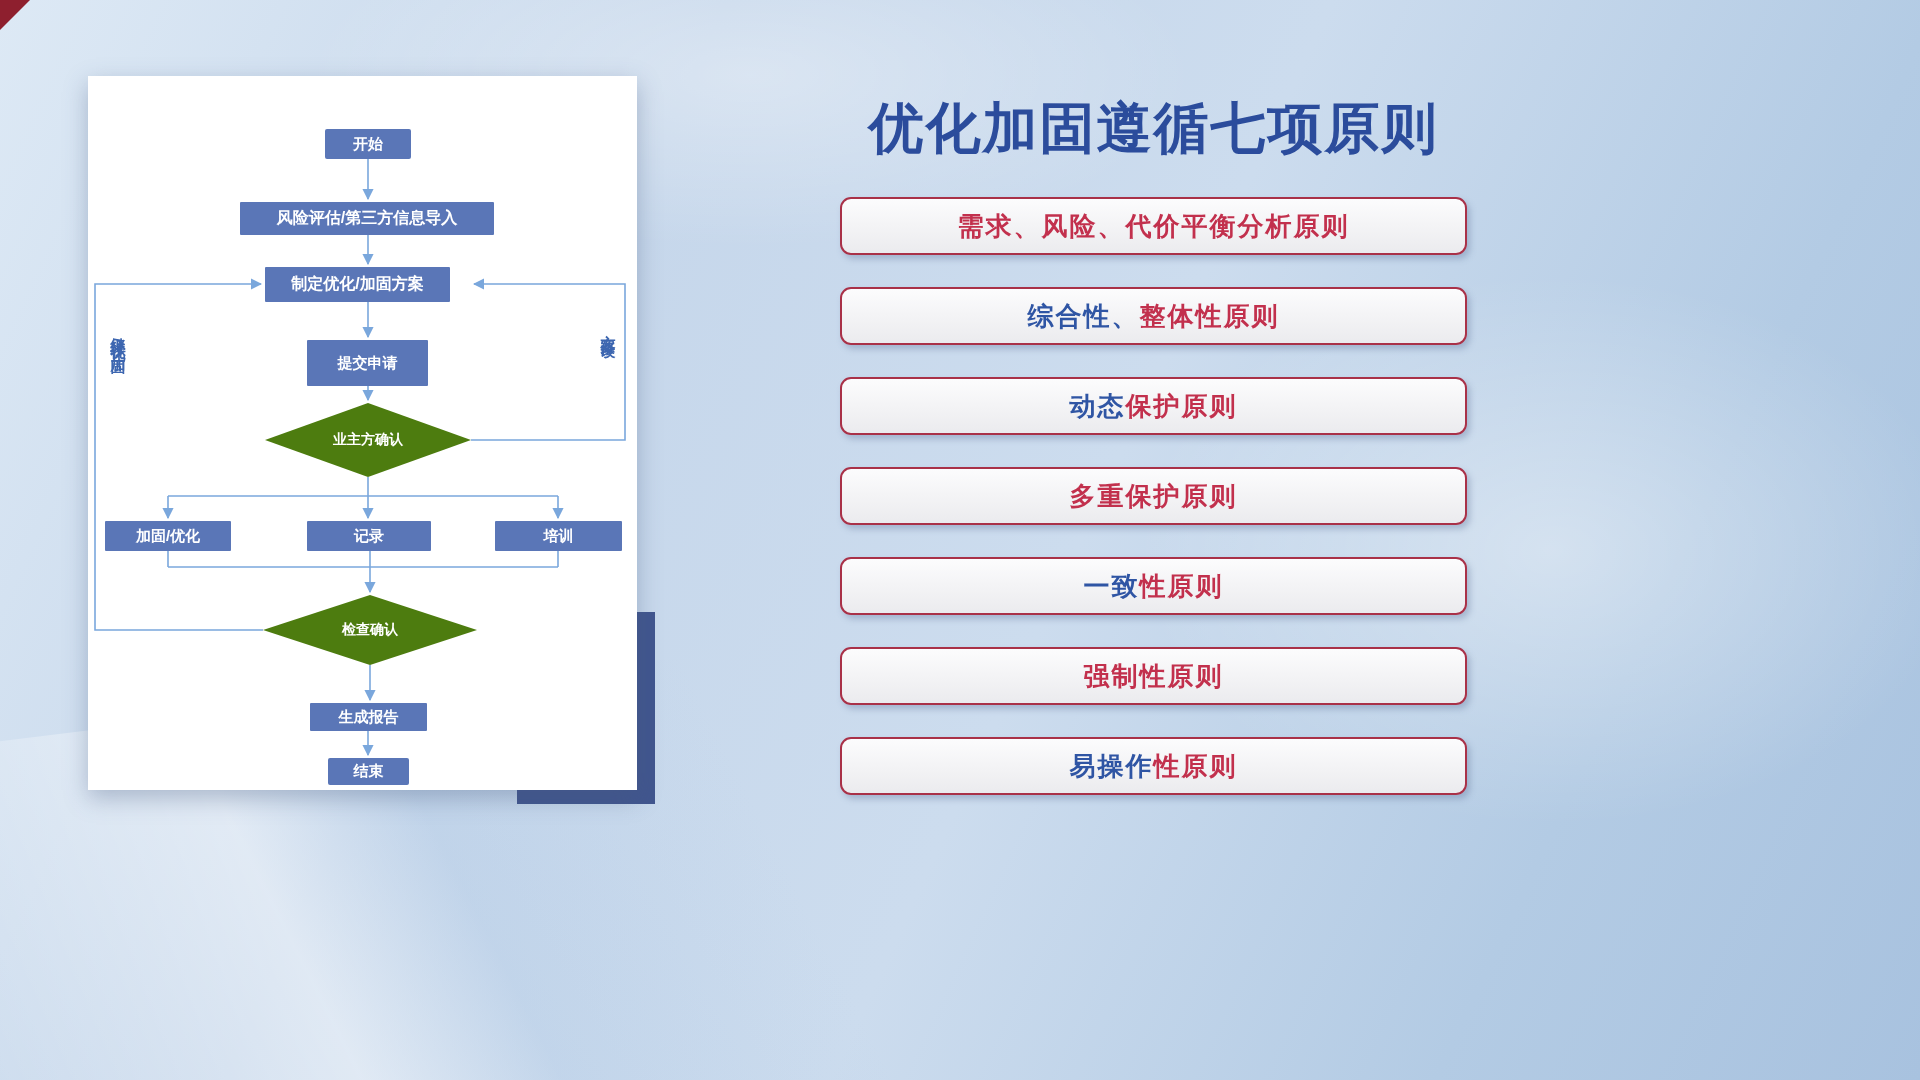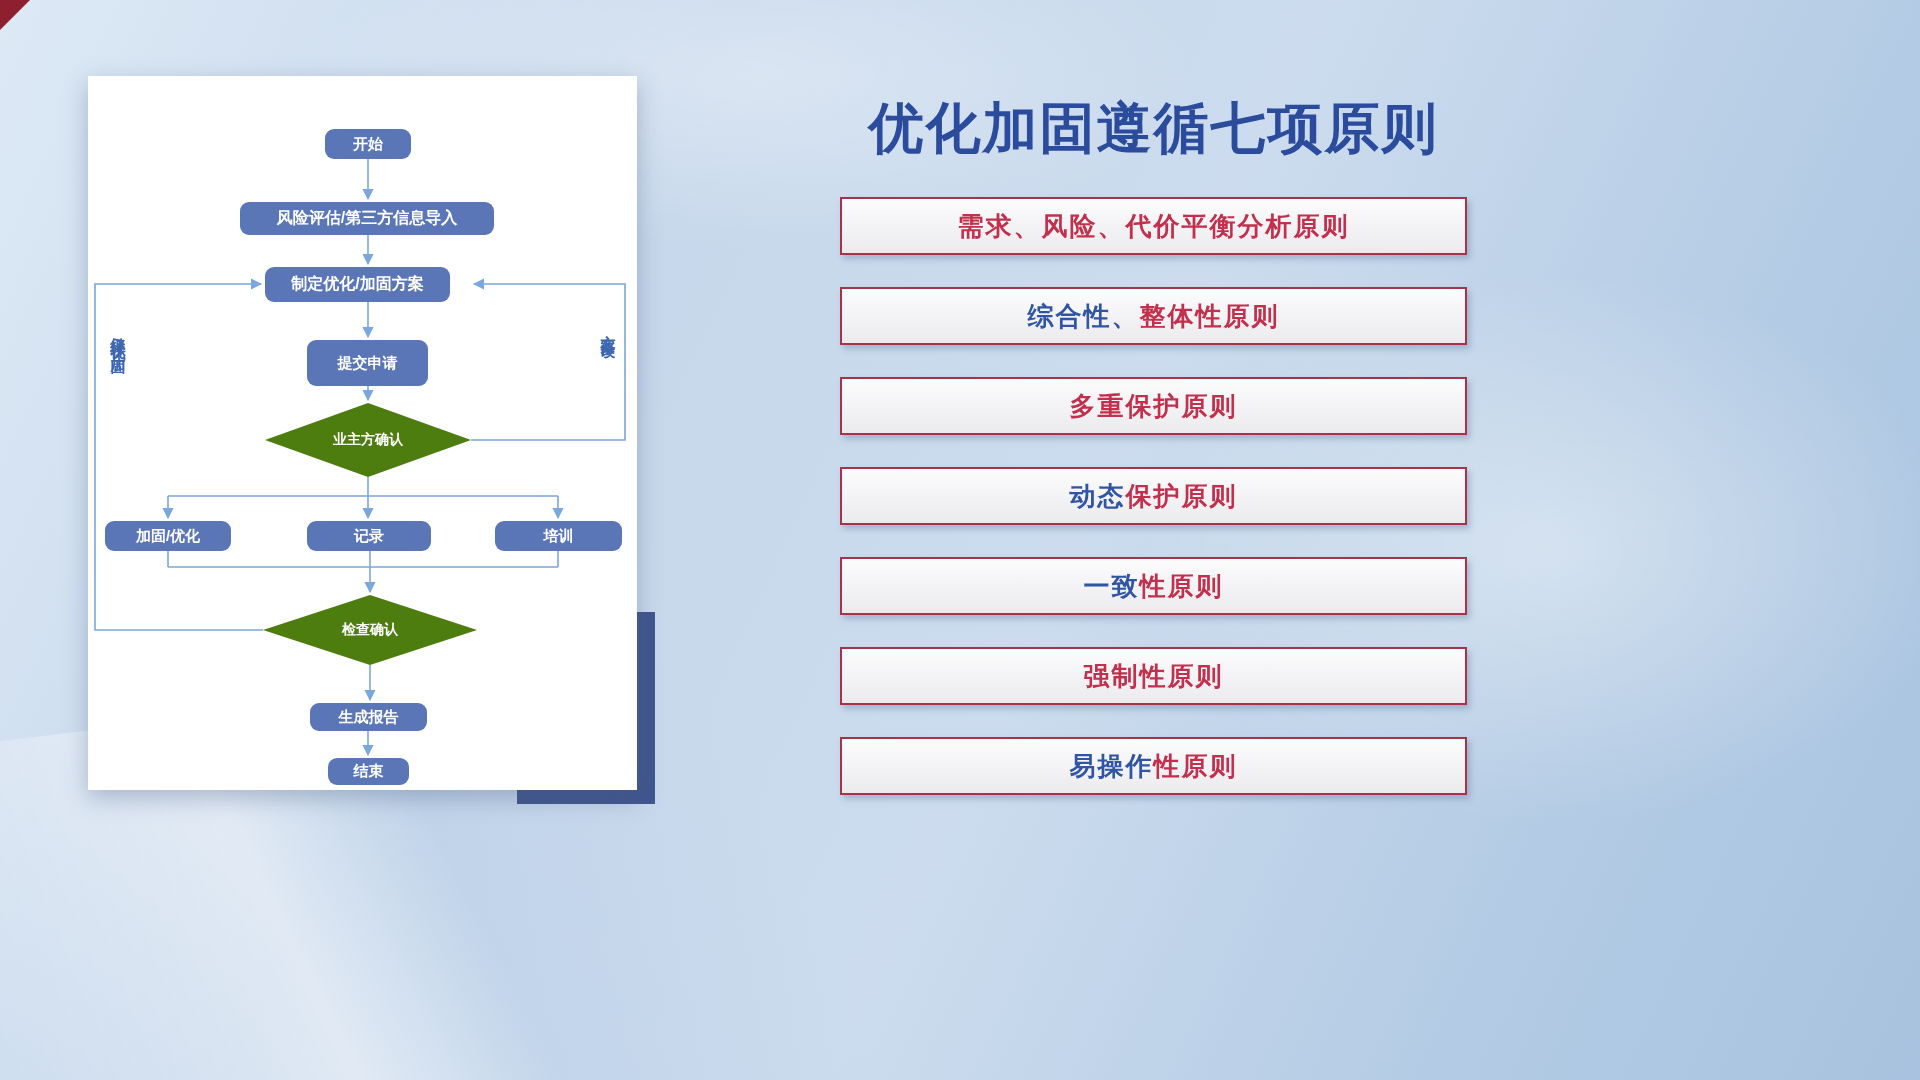--- a/index.html
+++ b/index.html
@@ -43,25 +43,25 @@
   }
   .flow-card svg { position: absolute; left: 0; top: 0; }
 
   .flow-node {
     position: absolute;
     background: #5a76b7;
     color: #ffffff;
     font-weight: bold;
     display: flex; align-items: center; justify-content: center;
     font-size: 15px;
-    border-radius: 9px;
+    border-radius: 1px;
     z-index: 3;
     white-space: nowrap;
   }
-  .flow-node.pill { border-radius: 9px; }
+  .flow-node.pill { border-radius: 2px; }
   .flow-diamond {
     position: absolute;
     background: #4d7c0f;
     clip-path: polygon(50% 0, 100% 50%, 50% 100%, 0 50%);
     color: #ffffff; font-weight: bold; font-size: 14px;
     display: flex; align-items: center; justify-content: center;
     z-index: 3;
   }
   .edge-label {
     position: absolute;
@@ -98,21 +98,21 @@
     z-index: 2;
   }
   .principles-list {
     position: absolute; left: 840px; top: 197px; width: 627px;
     display: flex; flex-direction: column; gap: 32px;
     z-index: 2;
   }
   .principle-box {
     height: 58px;
     border: 2px solid #a93148;
-    border-radius: 0;
+    border-radius: 11px;
     background: linear-gradient(#fcfcfd, #ebebee);
     box-shadow: 3px 4px 6px rgba(90, 110, 150, 0.35);
     display: flex; align-items: center; justify-content: center;
     font-size: 26px;
     font-weight: bold;
     letter-spacing: 2px;
     white-space: nowrap;
   }
 </style>
 </head>
@@ -178,27 +178,27 @@
 <div class="panel-title">优化加固遵循七项原则</div>
 <div class="principles-list">
     <div class="principle-box">
       <span style="color: rgb(194, 48, 77);">需求、风险、代价平衡分析原则</span>
     </div>
     <div class="principle-box">
       <span style="color: rgb(47, 85, 164);">综合性、</span>
       <span style="color: rgb(194, 48, 77);">整体性原则</span>
     </div>
     <div class="principle-box">
-      <span style="color: rgb(194, 48, 77);">多重保护原则</span>
-    </div>
-    <div class="principle-box">
       <span style="color: rgb(47, 85, 164);">动态</span>
       <span style="color: rgb(194, 48, 77);">保护原则</span>
     </div>
     <div class="principle-box">
+      <span style="color: rgb(194, 48, 77);">多重保护原则</span>
+    </div>
+    <div class="principle-box">
       <span style="color: rgb(47, 85, 164);">一致</span>
       <span style="color: rgb(194, 48, 77);">性原则</span>
     </div>
     <div class="principle-box">
       <span style="color: rgb(194, 48, 77);">强制性原则</span>
     </div>
     <div class="principle-box">
       <span style="color: rgb(47, 85, 164);">易操作</span>
       <span style="color: rgb(194, 48, 77);">性原则</span>
     </div>

